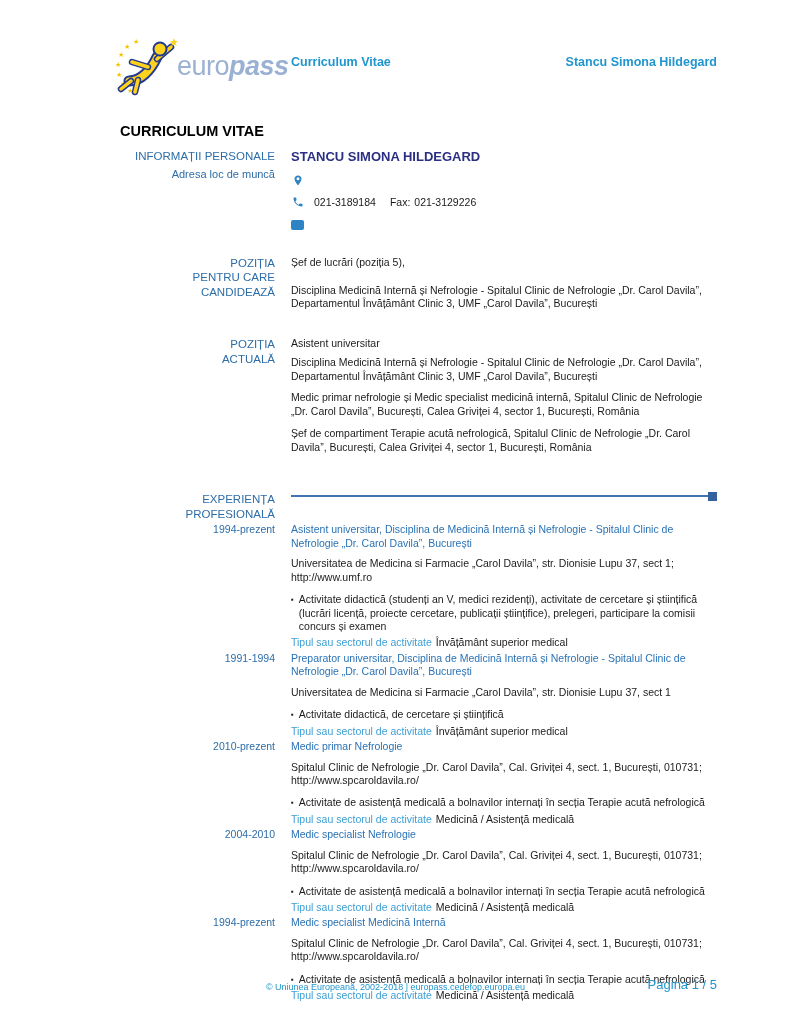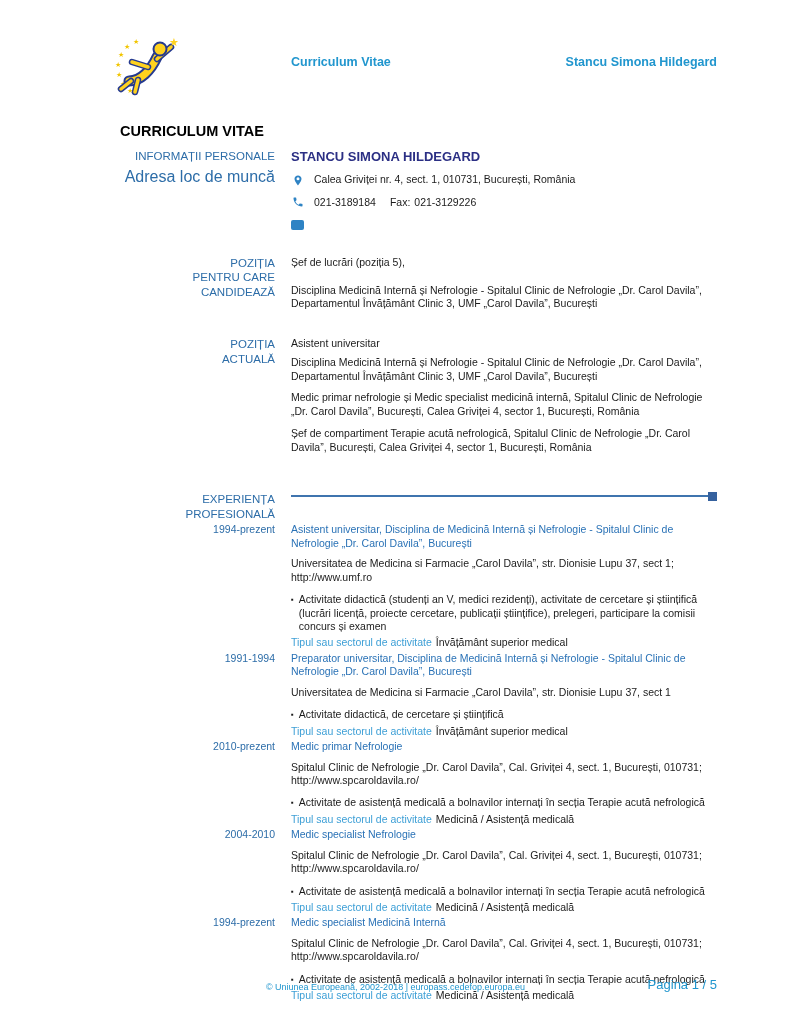--- a/index.html
+++ b/index.html
@@ -33,21 +33,21 @@
   .logo-text .pass{font-weight:bold;font-style:italic;}
   .doc-type{color:var(--accent);font-weight:bold;font-size:12.5px;margin-top:18px;}
   .holder-name{color:var(--accent);font-weight:bold;font-size:12.5px;margin-top:18px;margin-left:auto;}
   
   .page-title{margin:26px 74px 0 120px;font-size:14.5px;font-weight:bold;color:#000;}
   
   .row{display:flex;align-items:flex-start;padding:0 74px 0 120px;}
   .label-col{width:155px;flex-shrink:0;text-align:right;color:var(--label);}
   .content-col{flex:1;margin-left:16px;}
   .sec-label{font-size:11.5px;color:var(--label);}
-  .sub-label{font-size:16px;color:var(--label);margin-top:4px;}
+  .sub-label{font-size:11px;color:var(--label);margin-top:4px;}
   
   .personal{margin-top:8px;}
   .pname{color:var(--navy);font-weight:bold;font-size:13px;}
   .contact-row{display:flex;align-items:flex-start;margin-top:8px;}
   .cicon{width:13px;flex-shrink:0;margin-right:10px;display:flex;justify-content:center;}
   .cicon svg{display:block;}
   .envelope{width:13px;height:10px;background:var(--icon);border-radius:2px;margin-top:2px;}
   .fax-label{margin-left:14px;}
   .fax-num{margin-left:4px;}
   
@@ -97,41 +97,41 @@
         <path d="M44 23 L 58 11" fill="none" stroke="#ffd21e" stroke-width="3.5" stroke-linecap="round"></path>
         <path d="M35 31 L 19 26" fill="none" stroke="#253a8f" stroke-width="6.5" stroke-linecap="round"></path>
         <path d="M35 31 L 19 26" fill="none" stroke="#ffd21e" stroke-width="3.5" stroke-linecap="round"></path>
         <path d="M18 45 L 8 53" fill="none" stroke="#253a8f" stroke-width="6.5" stroke-linecap="round"></path>
         <path d="M18 45 L 8 53" fill="none" stroke="#ffd21e" stroke-width="3.5" stroke-linecap="round"></path>
         <path d="M25 44 L 22 56" fill="none" stroke="#253a8f" stroke-width="6.5" stroke-linecap="round"></path>
         <path d="M25 44 L 22 56" fill="none" stroke="#ffd21e" stroke-width="3.5" stroke-linecap="round"></path>
         <circle cx="47" cy="13" r="6.5" fill="#ffd21e" stroke="#253a8f" stroke-width="2"></circle>
         <text x="56" y="10" font-size="11" fill="#ffd21e">★</text>
       </svg>
+      <div class="logo-text"><span>euro</span><span class="pass">pass</span></div>
     </div>
     <div class="doc-type">Curriculum Vitae</div>
     <div class="holder-name">Stancu Simona Hildegard</div>
   </div>
 
   <div class="page-title">CURRICULUM VITAE</div>
 
   <div class="row personal">
     <div class="label-col">
       <div class="sec-label">INFORMAȚII PERSONALE</div>
       <div class="sub-label">Adresa loc de muncă</div>
     </div>
     <div class="content-col">
       <div class="pname">STANCU SIMONA HILDEGARD</div>
       <div class="contact-row">
         <span class="cicon">
           <svg width="12" height="15" viewBox="0 0 24 24">
               <path fill="#2e83c4" d="M12 2C8.13 2 5 5.13 5 8.5c0 5.25 7 13.5 7 13.5s7-8.25 7-13.5C19 5.13 15.87 2 12 2zm0 9.5a3 3 0 1 1 0-6 3 3 0 0 1 0 6z"></path>
             </svg>
         </span>
-        <span>Calea Griviței nr. 4, sect. 1, 010731, București, România</span>
       </div>
       <div class="contact-row">
         <span class="cicon">
           <svg width="12" height="12" viewBox="0 0 24 24">
               <path fill="#2e83c4" d="M6.62 10.79c1.44 2.83 3.76 5.14 6.59 6.59l2.2-2.2c.27-.27.67-.36 1.02-.24 1.12.37 2.33.57 3.57.57.55 0 1 .45 1 1V20c0 .55-.45 1-1 1-9.39 0-17-7.61-17-17 0-.55.45-1 1-1h3.5c.55 0 1 .45 1 1 0 1.25.2 2.45.57 3.57.11.35.03.74-.25 1.02l-2.2 2.2z"></path>
             </svg>
         </span>
         <span>021-3189184</span>
         <span class="fax-label">Fax:</span>
         <span class="fax-num">021-3129226</span>

